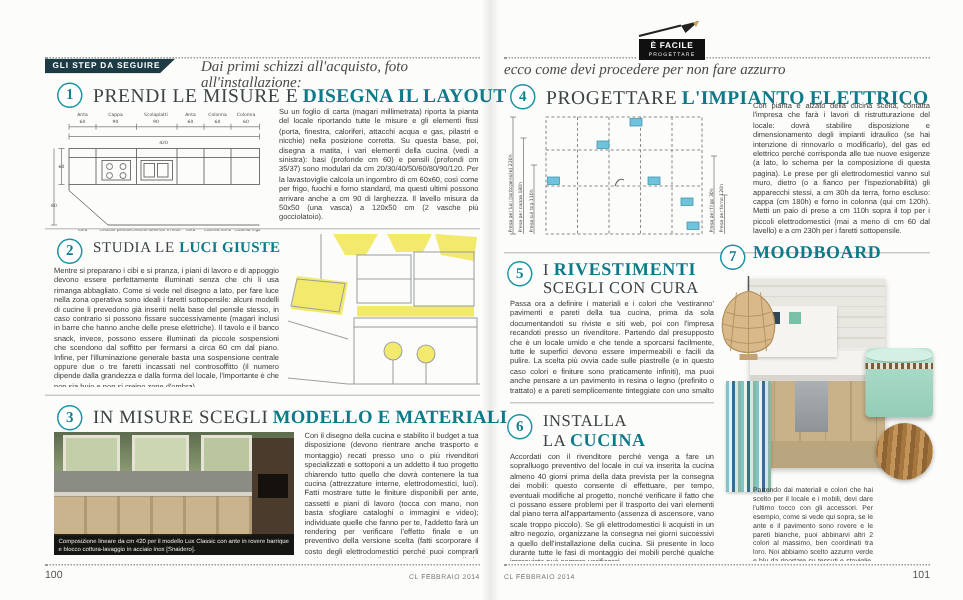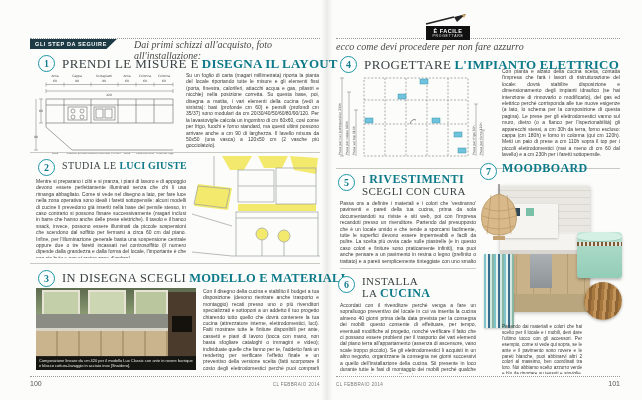--- a/index.html
+++ b/index.html
@@ -170,21 +170,21 @@
         <line x1="92" y1="86" x2="92" y2="100"></line>
       <line x1="0" y1="58" x2="40" y2="70"></line>
         <line x1="0" y1="96" x2="40" y2="100"></line>
     </g>
   </svg>
 
   <div class="abs rule-solid" style="left:30px;top:263px;width:290px;"></div>
 
   <div class="abs circle" style="left:38px;top:270px;">3</div>
   <div class="abs title" style="left:62px;top:271px;font-size:12.5px;">
-    <span class="reg">IN DISEGNA SCEGLI</span><b>MODELLO E MATERIALI</b>
+    <span class="reg">IN MISURE SCEGLI</span><b>MODELLO E MATERIALI</b>
   </div>
 
   <div class="abs photo" style="left:36px;top:288px;width:160px;height:82px;">
     <div class="abs" style="left:0;top:0;width:160px;height:26px;background:linear-gradient(180deg,#5d6b4e,#8a9a72);"></div>
     <div class="abs" style="left:6px;top:2px;width:34px;height:22px;background:#c3cfa8;border:2px solid #e6e2d4;"></div>
     <div class="abs" style="left:52px;top:2px;width:34px;height:22px;background:#cdd6b2;border:2px solid #e6e2d4;"></div>
     <div class="abs" style="left:98px;top:2px;width:30px;height:22px;background:#b9c69e;border:2px solid #e6e2d4;"></div>
     <div class="abs" style="left:0;top:26px;width:160px;height:14px;background:#8b8d84;"></div>
     <div class="abs" style="left:0;top:40px;width:160px;height:3px;background:#d8d4c8;"></div>
     <div class="abs" style="left:0;top:43px;width:132px;height:26px;background:repeating-linear-gradient(90deg,#c9b48e 0 20px,#b09a74 20px 22px);"></div>

